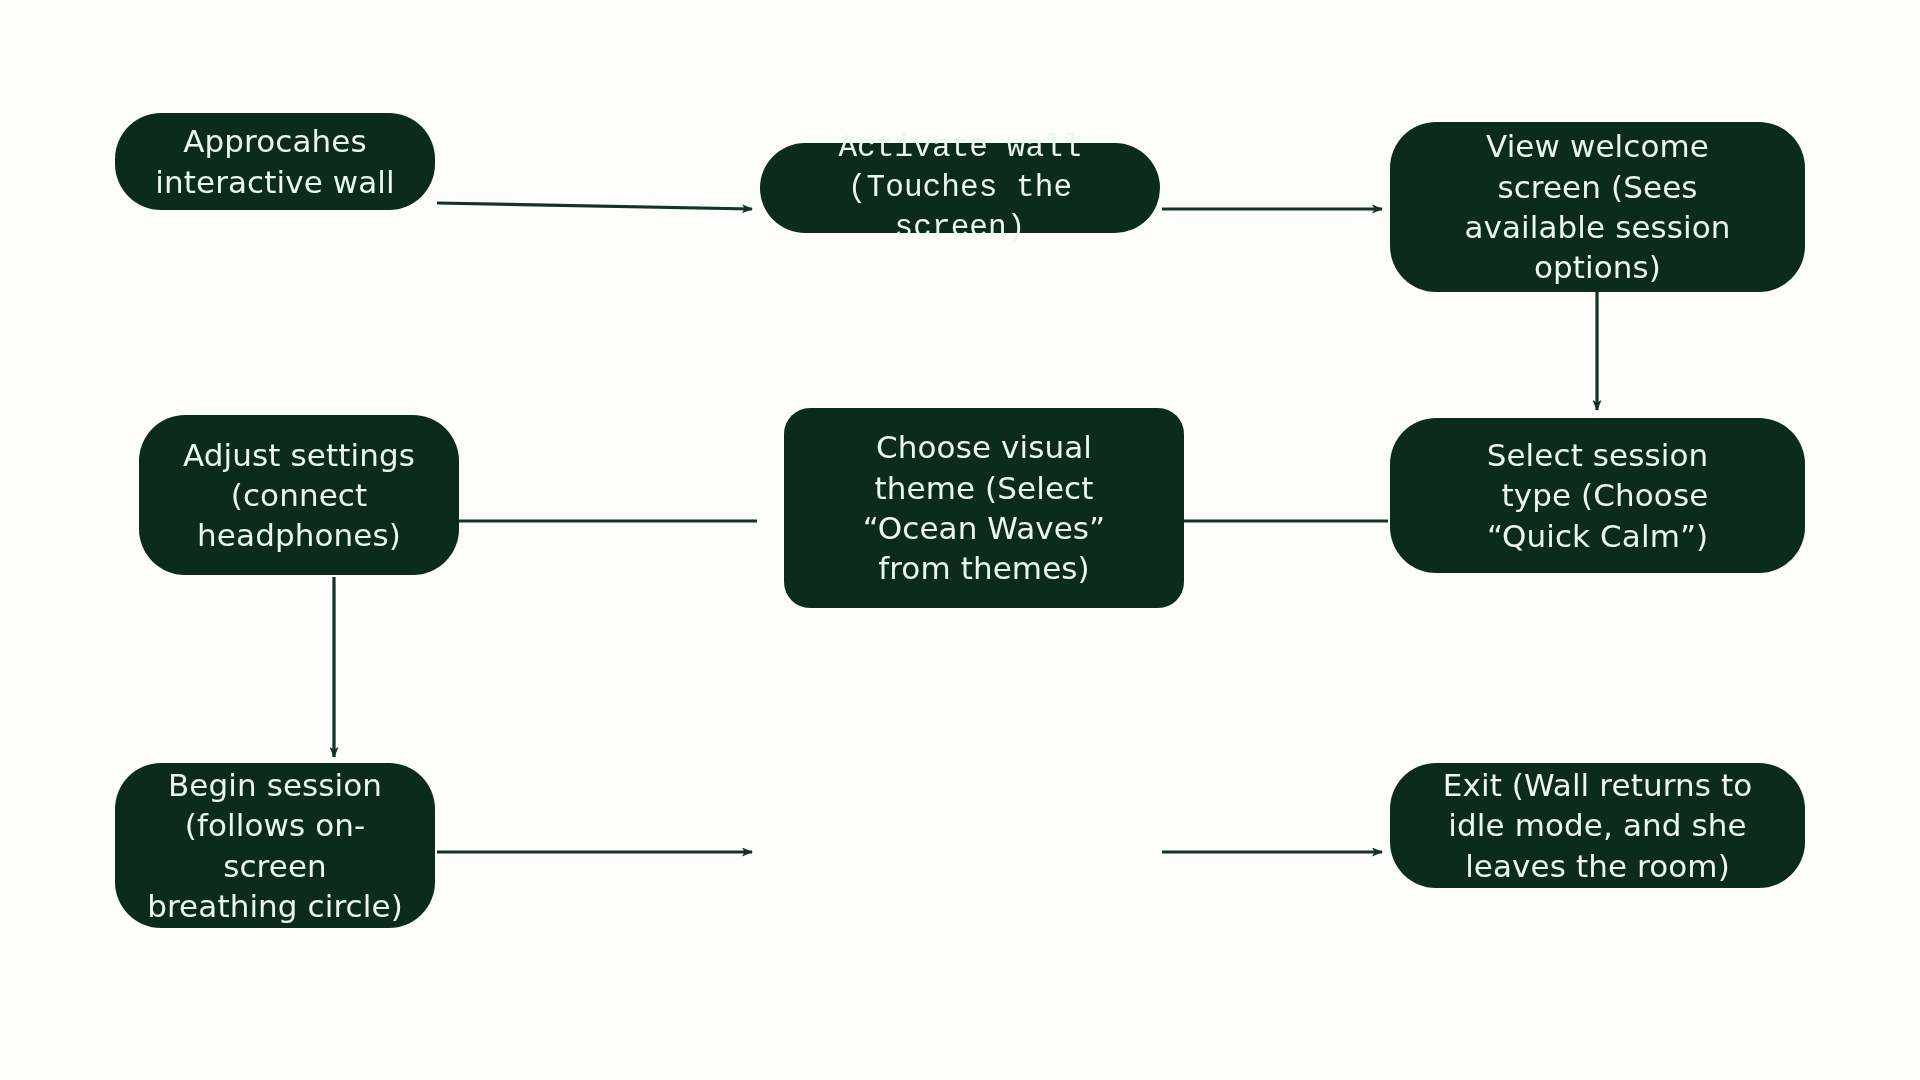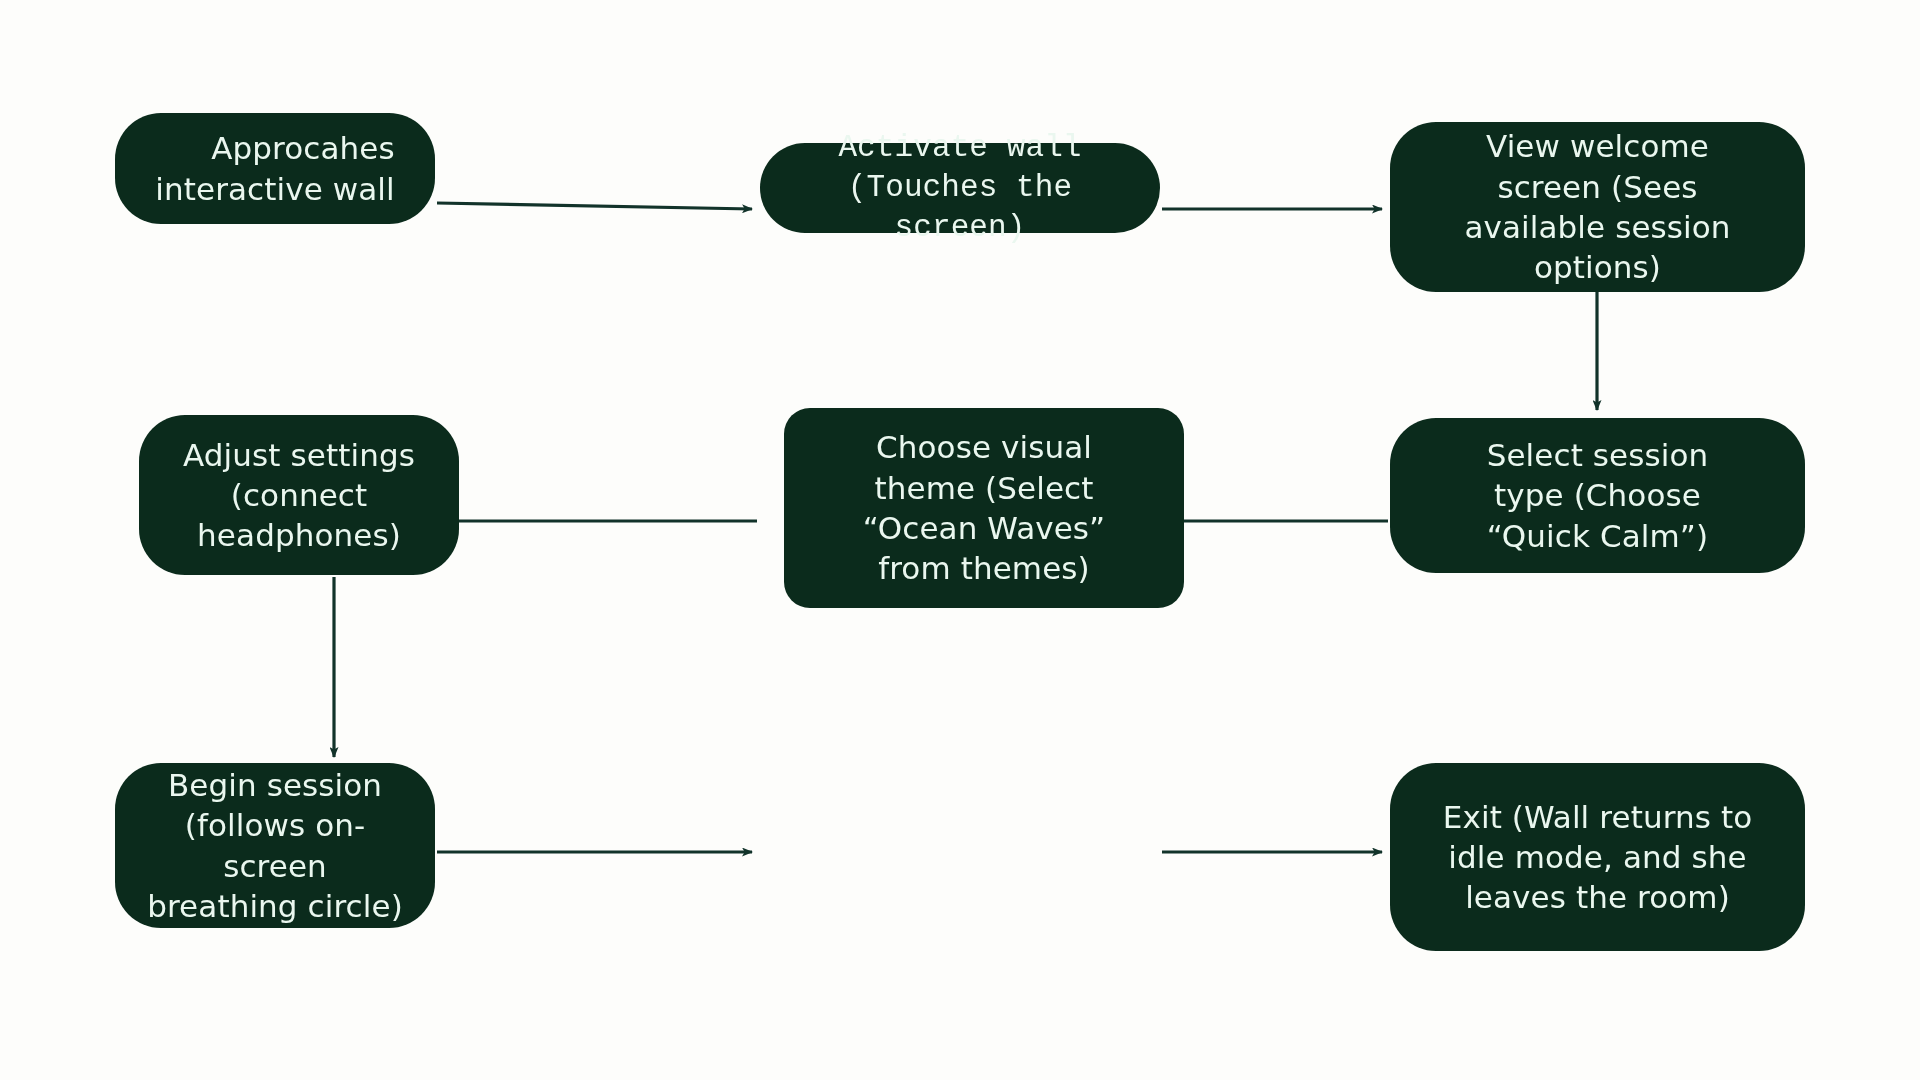--- a/index.html
+++ b/index.html
@@ -43,49 +43,49 @@
     padding: 10px 22px;
     line-height: 1.30;
     font-size: 31px;
     font-weight: 400;
     letter-spacing: 0.1px;
     white-space: pre-line;
   }
 
   
   #node-approaches-wall {
-    left: 115px;  top: 113px;  width: 320px;  height: 111px; text-align: right;
+    left: 115px;  top: 113px;  width: 320px;  height: 97px;
   }
   #node-activate-wall {
     left: 760px;  top: 143px;  width: 400px;  height: 90px; font-family: Liberation Mono, monospace;
   }
   #node-view-welcome-screen {
     left: 1390px; top: 95px;   width: 415px;  height: 170px; margin-top: 27px;
   }
 
   
   #node-adjust-settings {
     left: 115px;  top: 415px;  width: 320px;  height: 160px; margin-left: 24px;
   }
   #node-choose-visual-theme {
     left: 784px;  top: 408px;  width: 400px;  height: 200px; border-radius: 26px;
   }
   #node-select-session-type {
-    left: 1390px; top: 418px;  width: 415px;  height: 155px;
+    left: 1390px; top: 418px;  width: 415px;  height: 155px; text-align: right;
   }
 
   
   #node-begin-session {
     left: 115px;  top: 763px;  width: 320px;  height: 165px; text-align: center;
   }
   #node-complete-session {
     left: 760px;  top: 763px;  width: 400px;  height: 165px;
   }
   #node-exit-wall-idle {
-    left: 1390px; top: 763px;  width: 415px;  height: 188px;
+    left: 1390px; top: 763px;  width: 415px;  height: 125px;
   }
 </style>
 </head>
 <body>
 
 <div id="flowchart-canvas">
 
   <svg id="edge-layer" width="1920" height="1080" viewBox="0 0 1920 1080" xmlns="http://www.w3.org/2000/svg">
     <defs>
       <marker id="arrowhead-right" markerWidth="11" markerHeight="9" refX="10" refY="4.5" orient="auto" markerUnits="userSpaceOnUse">

